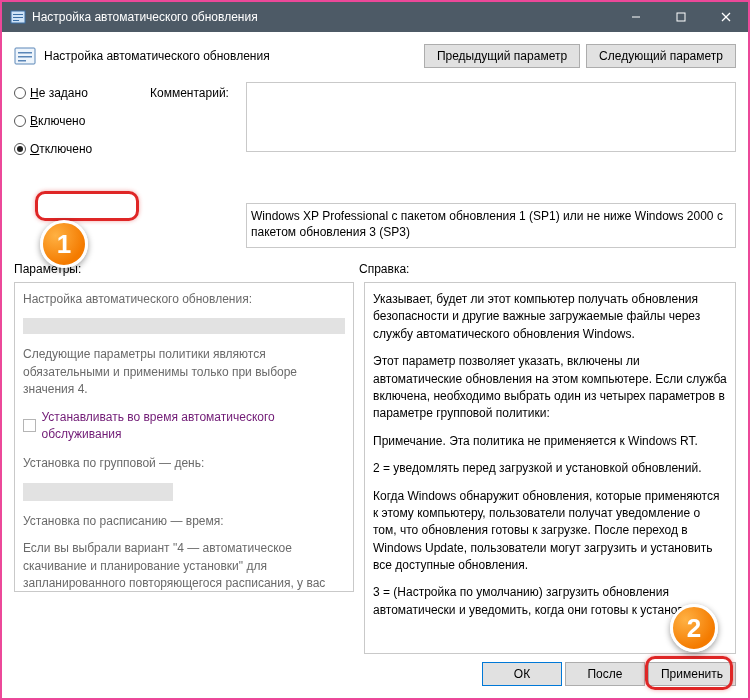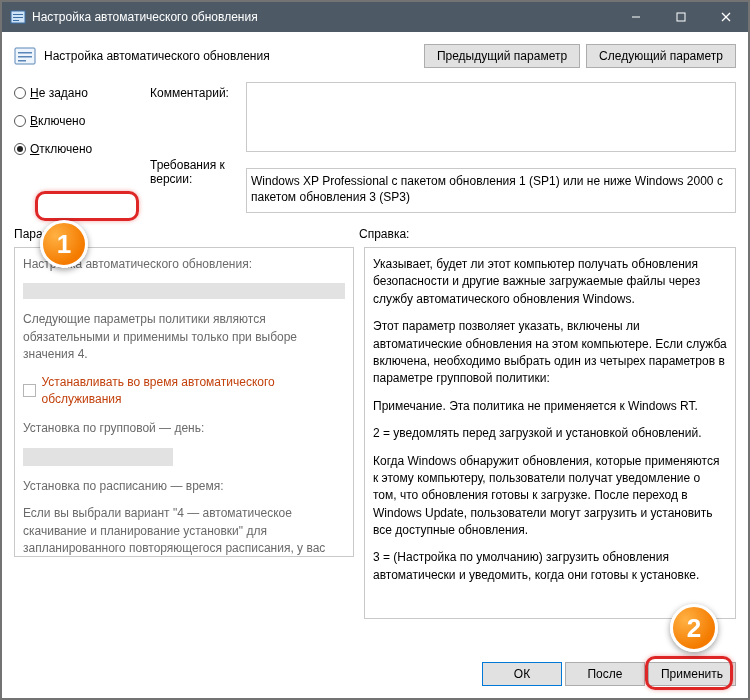--- a/index.html
+++ b/index.html
@@ -1,17 +1,17 @@
 <!DOCTYPE html>
 <html><head>
 <meta charset="utf-8">
 <style>
   * { box-sizing: border-box; font-family: "Segoe UI", Tahoma, sans-serif; }
   body { margin: 0; background: #fff; }
-  .frame { width: 750px; height: 700px; border: 2px solid #737373; position: relative; background: #fff; }
+  .frame { width: 750px; height: 700px; border: 2px solid #ec4899; position: relative; background: #fff; }
   .titlebar {
     height: 30px; background: #4d5a66; color: #fff; display: flex;
     align-items: center; font-size: 12px;
   }
   .titlebar .icon { width: 16px; height: 16px; margin: 0 6px 0 8px; display: inline-block; }
   .titlebar .icon svg { width:16px; height:16px; }
   .titlebar .title { flex: 1; }
   .tb-btn { width: 45px; height: 30px; display: flex; align-items: center; justify-content: center; color: #fff; }
   .body {
     position: absolute; top: 30px; left: 0; right: 0; bottom: 0;
@@ -34,41 +34,41 @@
     column-gap: 6px;
   }
   .radios { display: flex; flex-direction: column; gap: 14px; font-size: 12px; padding-top:4px; position:relative;}
   .radio { display: flex; align-items: center; gap: 4px; cursor: pointer; }
   .radio .r {
     width: 12px; height: 12px; border: 1px solid #555; border-radius: 50%;
     display: inline-flex; align-items: center; justify-content: center;
   }
   .radio.sel .r::after { content:""; width:6px;height:6px;background:#222;border-radius:50%;}
   .radio .u { text-decoration: underline; text-decoration-style: solid; }
-  .label-col { font-size: 12px; display:flex; flex-direction:column; gap:58px; padding-top:4px;}
+  .label-col { font-size: 12px; display:flex; gap:58px; padding-top:4px;}
   .textarea {
     border: 1px solid #c9c9c9; background: #fff; height: 70px; padding: 4px;
     font-size: 12px; overflow-y: scroll; resize: none; width: 100%;
   }
   .req-box {
     border: 1px solid #c9c9c9; background: #fff; padding: 4px; font-size: 12px; line-height: 1.35;
-    overflow-y: scroll; height: 45px;
+    overflow-y: scroll; height: 45px; margin-top: 35px;
   }
   .labels-row { display: flex; font-size: 12px; margin-top: 14px; }
   .labels-row .left { width: 345px; }
   .panes { display: flex; gap: 10px; margin-top: 6px; }
   .pane {
     border: 1px solid #c9c9c9; background: #fff; font-size: 12px;
     padding: 8px; overflow: auto; line-height: 1.45;
   }
   .pane.left { width: 340px; height: 310px; color:#6a6a6a;}
   .pane.right { flex: 1; height: 372px; }
   .pane p { margin: 0 0 10px 0; }
   .shade { background:#e2e2e2; height:16px; width:100%; margin:4px 0 12px 0;}
-  .chk { display:flex; align-items:center; gap:6px; color:#c2410c; margin-bottom:12px;}
+  .chk { display:flex; align-items:center; gap:6px; color:#701a75; margin-bottom:12px;}
   .chk .box{ width:13px;height:13px;border:1px solid #b5b5b5;}
   .shade2 { background:#e2e2e2; height:18px; width:150px; margin:3px 0 12px 0;}
   .footer {
     position: absolute; right: 12px; bottom: 12px; display: flex; gap: 3px; align-items: center;
   }
   
   .hl-radio {
     position: absolute; border: 3px solid #df2626; border-radius: 10px;
     width: 104px; height: 30px; left: 33px; top: 189px; pointer-events:none;
     box-shadow: 0 0 4px rgba(223,38,38,.4);

